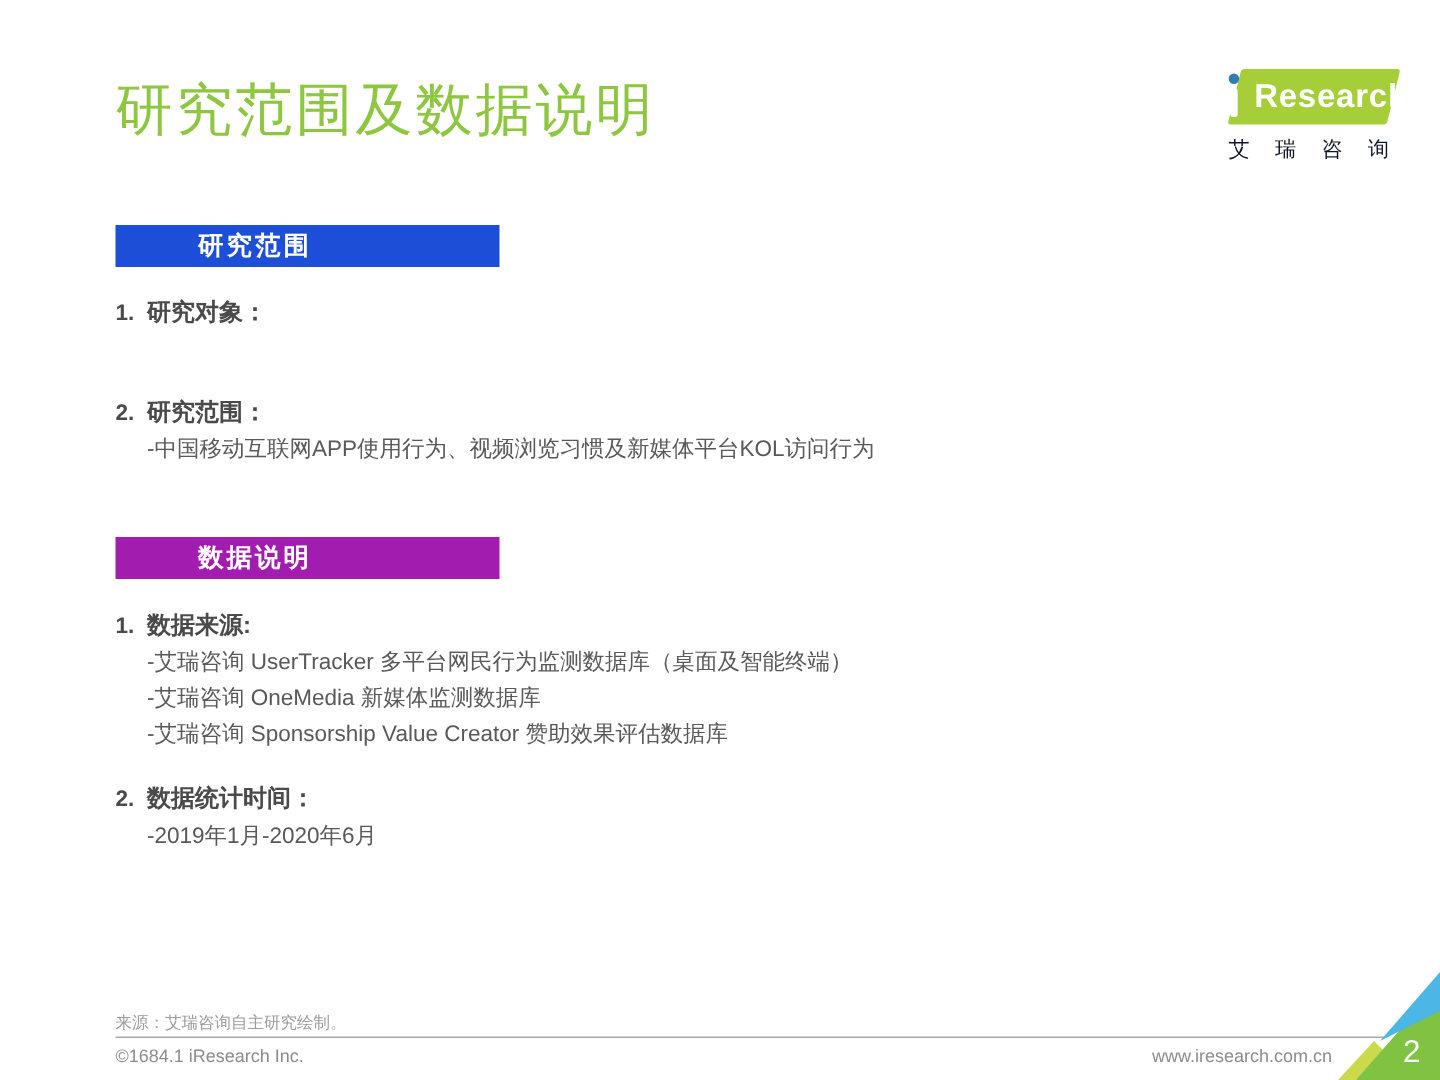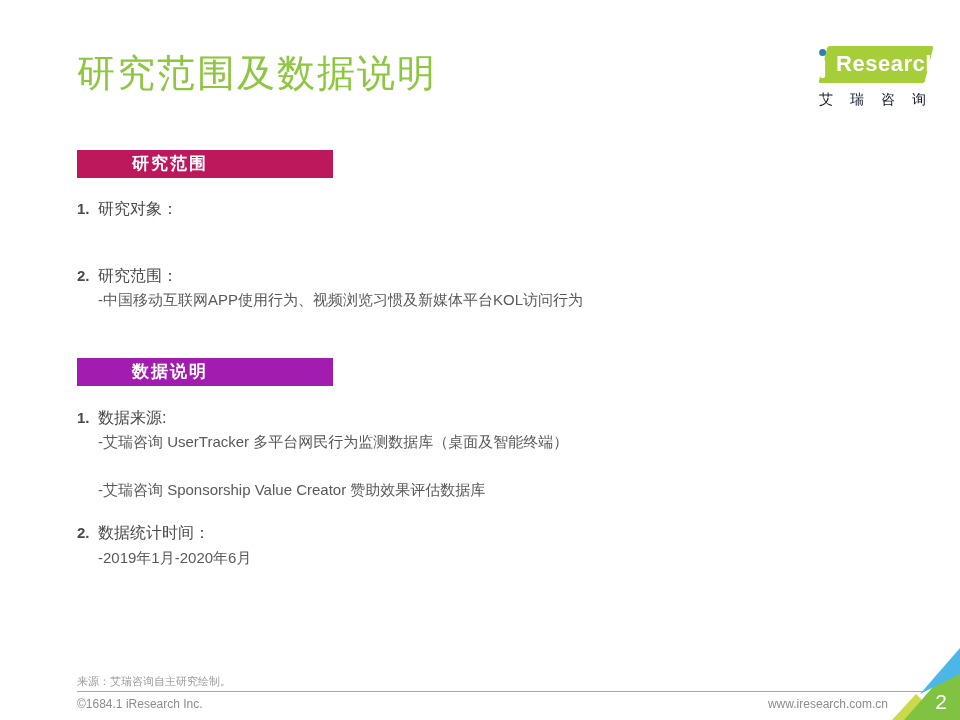--- a/index.html
+++ b/index.html
@@ -35,27 +35,27 @@
     margin-top:8px;margin-left:4px;
     color:#0f172a;font-size:14px;letter-spacing:17px;white-space:nowrap;
   }
 
   
   .banner{
     position:absolute;left:57px;width:256px;height:28px;line-height:28px;
     color:#ffffff;font-size:17px;font-weight:bold;letter-spacing:2px;
     text-align:center;box-sizing:border-box;padding-right:70px;
   }
-  .banner-green{background:#be185d;top:150px;}
+  .banner-green{background:#1d4ed8;top:150px;}
   .banner-blue{background:#a21caf;top:358px;}
 
   
   .row{position:absolute;left:57px;width:846px;display:flex;line-height:19px;white-space:nowrap;}
   .row .num{width:21px;flex:0 0 21px;font-weight:bold;color:#4a4a4a;font-size:15px;}
-  .row .htext{font-weight:normal;color:#4a4a4a;font-size:16px;}
+  .row .htext{font-weight:bold;color:#4a4a4a;font-size:16px;}
   .row.sub{padding-left:21px;width:825px;}
   .row .stext{color:#595959;font-size:15px;}
 
   
   .src{position:absolute;left:57px;top:674px;font-size:11px;color:#9b9b9b;}
   .footline{position:absolute;left:57px;top:691px;width:846px;border-top:1px solid #a8a8a8;height:0;}
   .copyright{position:absolute;left:57px;top:697px;font-size:12px;color:#8c8c8c;}
   .url{position:absolute;right:72px;top:697px;font-size:12px;color:#8c8c8c;text-decoration:none;}
   .corner{position:absolute;right:0;bottom:0;width:68px;height:76px;}
   .pagenum{
@@ -98,20 +98,23 @@
 
   <div class="banner banner-blue">数据说明</div>
 
   <div class="row head" style="top:408px">
     <span class="num">1.</span>
     <span class="htext">数据来源:</span>
   </div>
   <div class="row sub" style="top:432px">
     <span class="stext">-艾瑞咨询 UserTracker 多平台网民行为监测数据库（桌面及智能终端）</span>
   </div>
+  <div class="row sub" style="top:456px">
+    <span class="stext">-艾瑞咨询 OneMedia 新媒体监测数据库</span>
+  </div>
   <div class="row sub" style="top:480px">
     <span class="stext">-艾瑞咨询 Sponsorship Value Creator 赞助效果评估数据库</span>
   </div>
 
   <div class="row head" style="top:523px">
     <span class="num">2.</span>
     <span class="htext">数据统计时间：</span>
   </div>
   <div class="row sub" style="top:548px">
     <span class="stext">-2019年1月-2020年6月</span>

